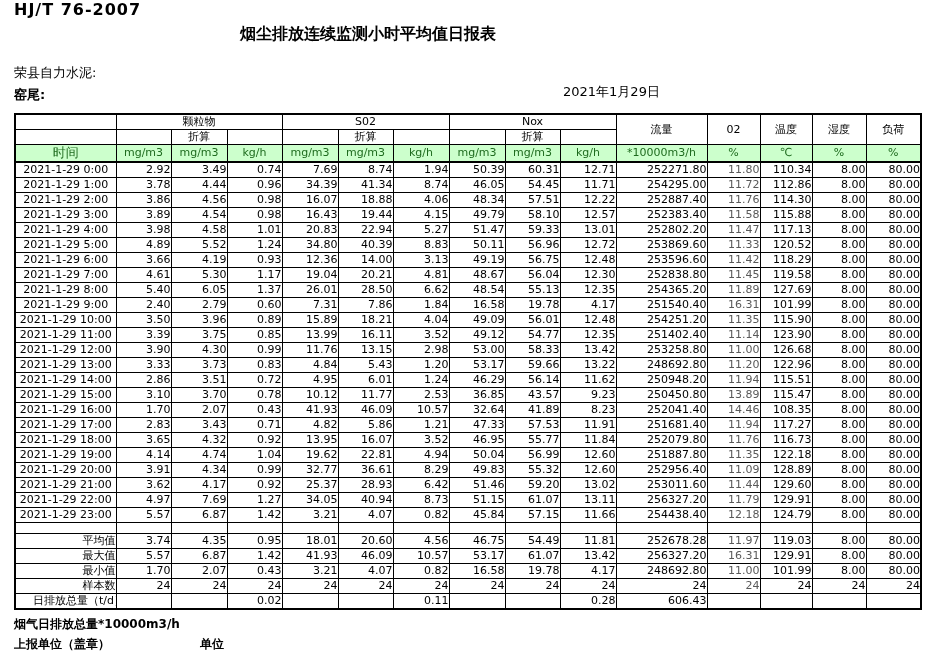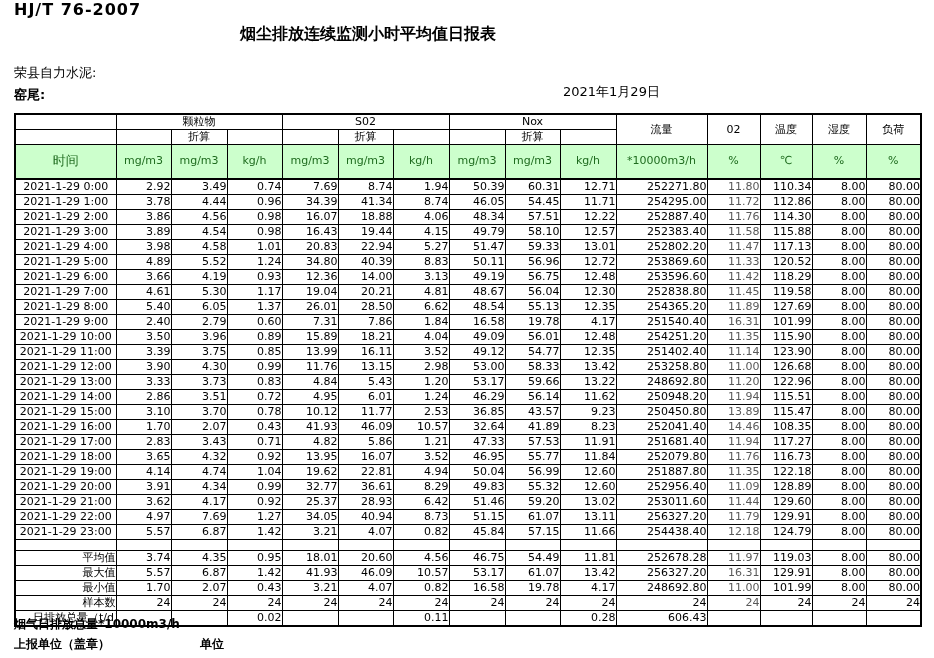--- a/index.html
+++ b/index.html
@@ -22,21 +22,21 @@
   table.report td, table.report th {
     border: 1px solid #000;
     font-size: 11px; font-weight: normal;
     height: 15px; line-height: 14px;
     padding: 0; margin: 0;
     overflow: hidden; white-space: nowrap;
   }
   thead th { text-align: center; font-size: 12px; }
   tr.unit-row th {
     background: #ccffcc; color: #1e6b1e;
-    border-bottom: 2px solid #000; font-size: 11px; height: 34px;
+    border-bottom: 2px solid #000; font-size: 11px; height: 17px;
   }
   tr.unit-row th.time-head { font-size: 13px; }
   td.num { text-align: right; padding-right: 6px; font-family: "DejaVu Sans", sans-serif; }
   td.time-cell { text-align: center; padding-right: 6px; }
   td.o2-val { color: #595959; }
   tr.spacer-row td { height: 11px; }
   td.sum-label { text-align: right; padding-right: 4px; }
   td.sum-label.left { text-align: left; padding-left: 17px; }
 
   .foot-note1 { position: absolute; left: 14px; top: 616px; font-size: 12px; font-weight: bold; }

